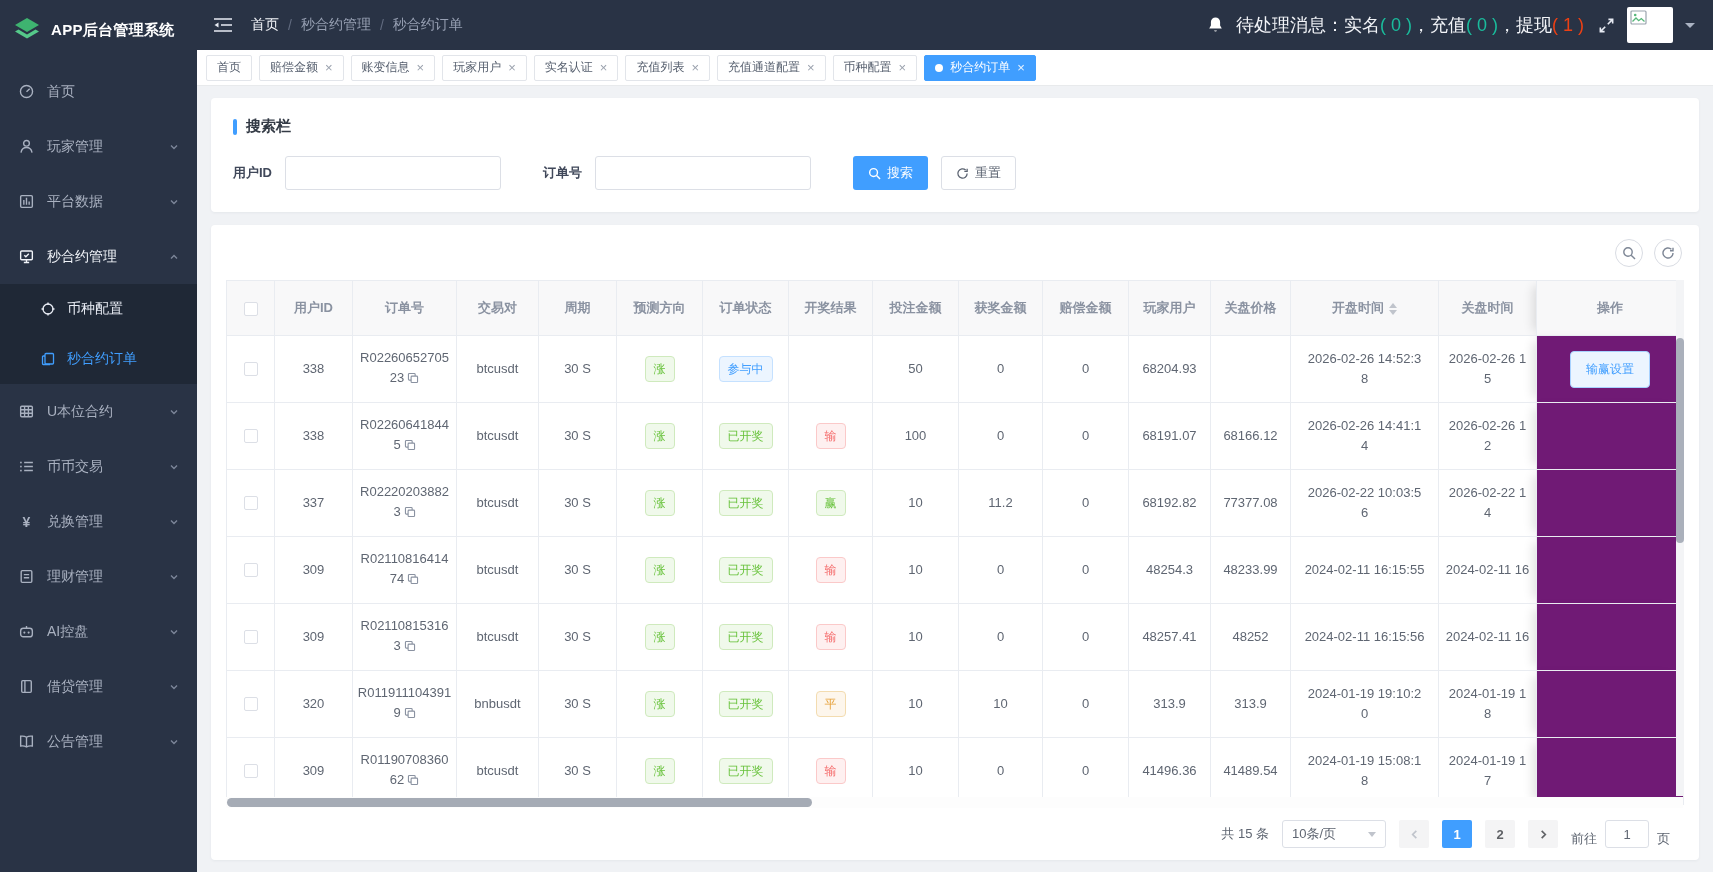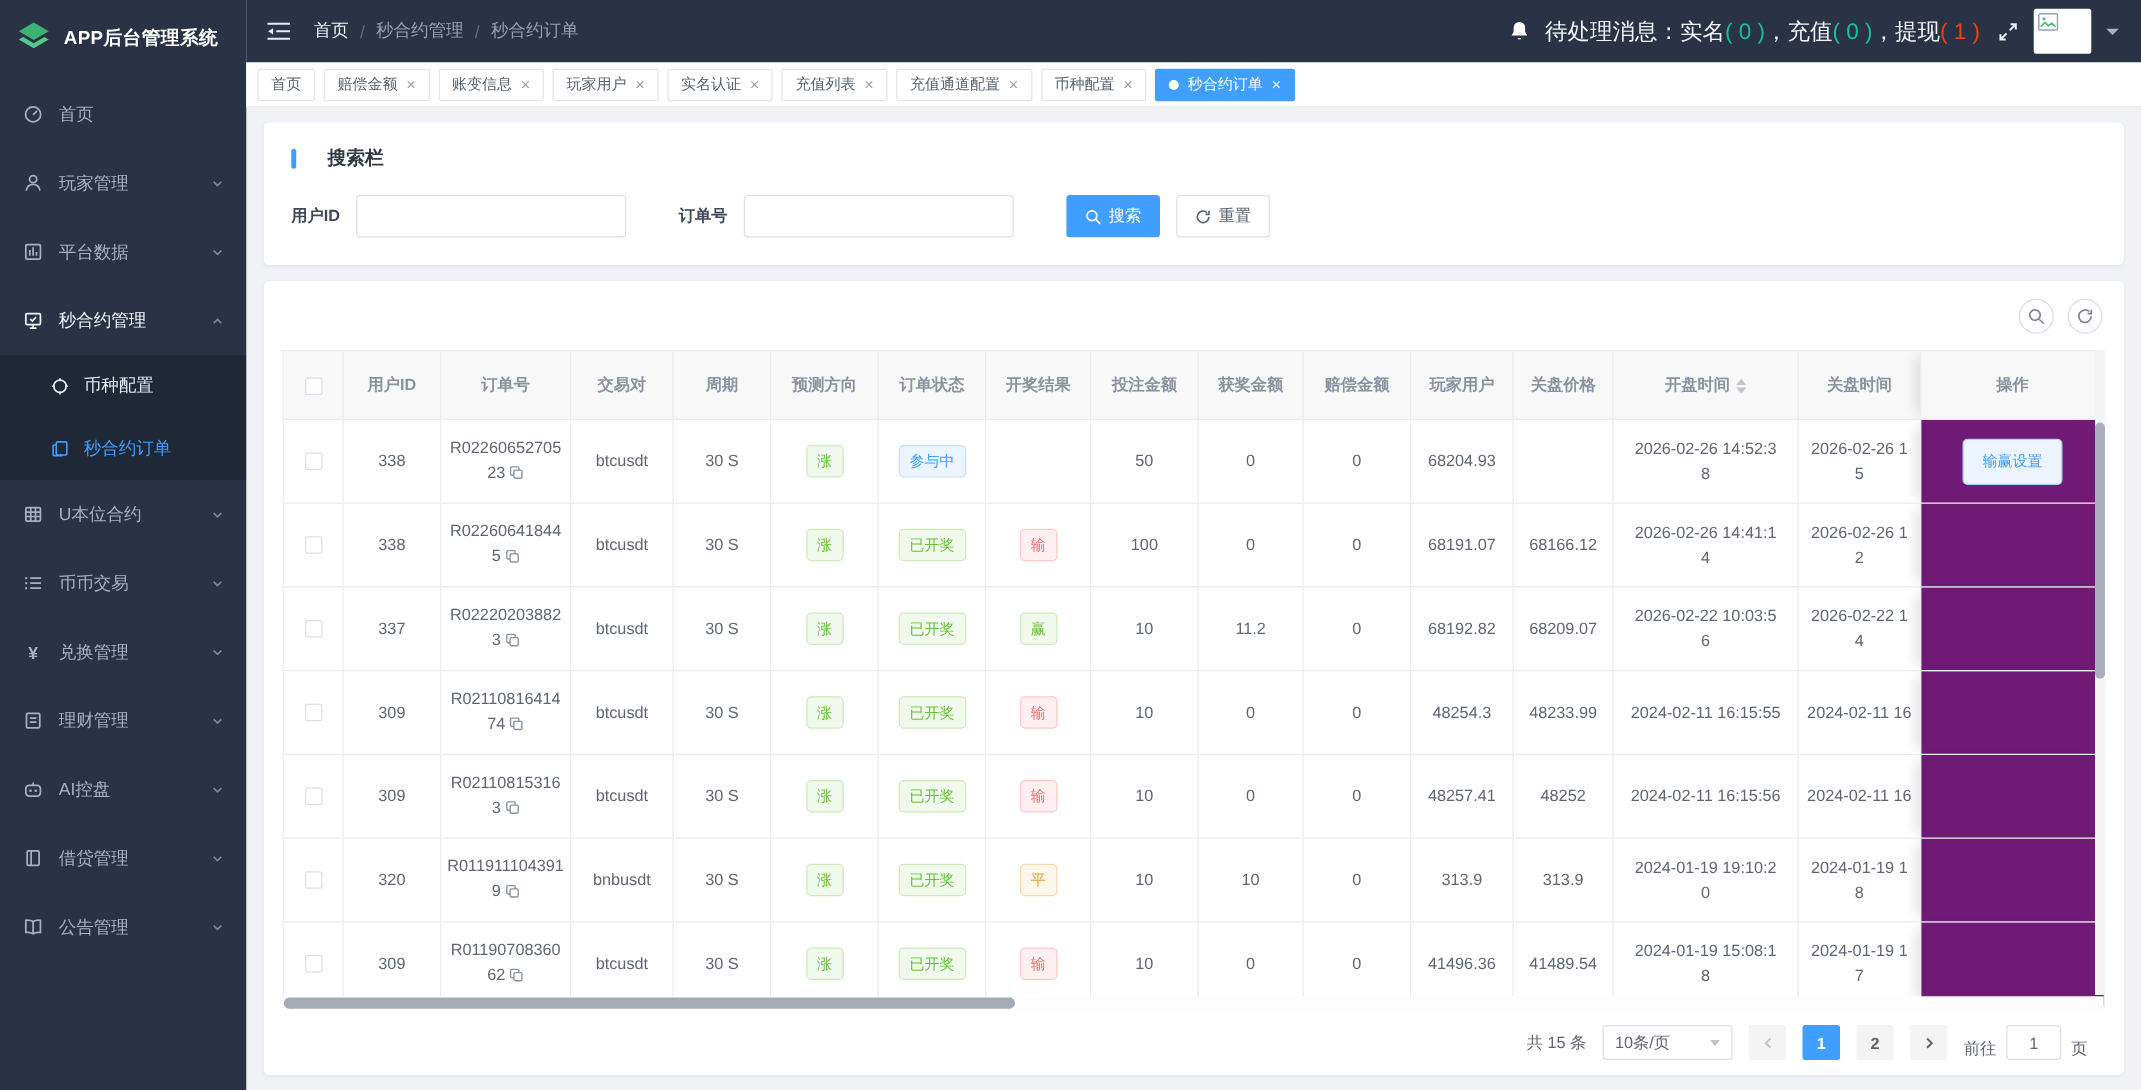--- a/index.html
+++ b/index.html
@@ -44,21 +44,21 @@
 .tabsbar{height:36px;background:#fff;display:flex;align-items:center;padding:0 9px;gap:7px;border-bottom:1px solid #e8eaec;flex-shrink:0;}
 .tab{height:26px;display:inline-flex;align-items:center;padding:0 10px;border:1px solid #e2e5ea;background:#fff;font-size:12px;color:#57606f;gap:7px;border-radius:2px;cursor:pointer;white-space:nowrap;}
 .tab-close{color:#9aa1ad;font-size:13px;line-height:1;}
 .tab.active{background:#409eff;border-color:#409eff;color:#fff;}
 .tab.active .tab-close{color:#eaf4ff;}
 .tab .dot{width:8px;height:8px;background:#fff;border-radius:50%;}
 
 .content{flex:1;padding:12px 14px;display:flex;flex-direction:column;min-height:0;}
 .card{background:#fff;border-radius:4px;box-shadow:0 1px 3px rgba(25,35,61,.05);}
 .search-card{padding:19px 22px 22px;flex-shrink:0;}
-.card-title{display:flex;align-items:center;gap:25px;font-size:15px;font-weight:bold;color:#333a45;}
+.card-title{display:flex;align-items:center;gap:9px;font-size:15px;font-weight:bold;color:#333a45;}
 .card-title .bar{width:4px;height:16px;background:#409eff;border-radius:2px;}
 .search-form{display:flex;align-items:center;margin-top:20px;}
 .f-label{font-size:13px;font-weight:bold;color:#40485a;margin-right:13px;white-space:nowrap;}
 .f-input{width:216px;height:34px;border:1px solid #dcdfe6;border-radius:3px;padding:0 10px;font-size:13px;color:#606266;outline:none;background:#fff;}
 .sp40{width:42px;flex-shrink:0;}
 .sp12{width:13px;flex-shrink:0;}
 .btn{height:34px;border-radius:3px;font-size:13px;display:inline-flex;align-items:center;gap:6px;padding:0 14px;cursor:pointer;border:1px solid transparent;font-family:inherit;}
 .btn svg{width:13px;height:13px;}
 .btn-primary{background:#409eff;color:#fff;}
 .btn-plain{background:#fff;border-color:#dcdfe6;color:#5a6270;}
@@ -463,21 +463,21 @@
                       </svg></span></td>
     <td>btcusdt</td>
     <td>30 S</td>
     <td><span class="badge b-green">涨</span></td>
     <td><span class="badge b-green">已开奖</span></td>
     <td><span class="badge b-green">赢</span></td>
     <td>10</td>
     <td>11.2</td>
     <td>0</td>
     <td>68192.82</td>
-    <td>68209.07</td>
+    <td>77377.08</td>
     <td class="cell-pre">2026-02-22 10:03:5
 6</td>
     <td class="cell-pre">2026-02-22 1
 4</td>
     <td class="col-op-cell"></td>
   </tr>
                 <tr>
     <td><span class="cb"></span></td>
     <td>309</td>
     <td><span>R0211081641474</span><span class="copy"><svg viewBox="0 0 14 14" fill="none" stroke="currentColor" stroke-width="1.3">

